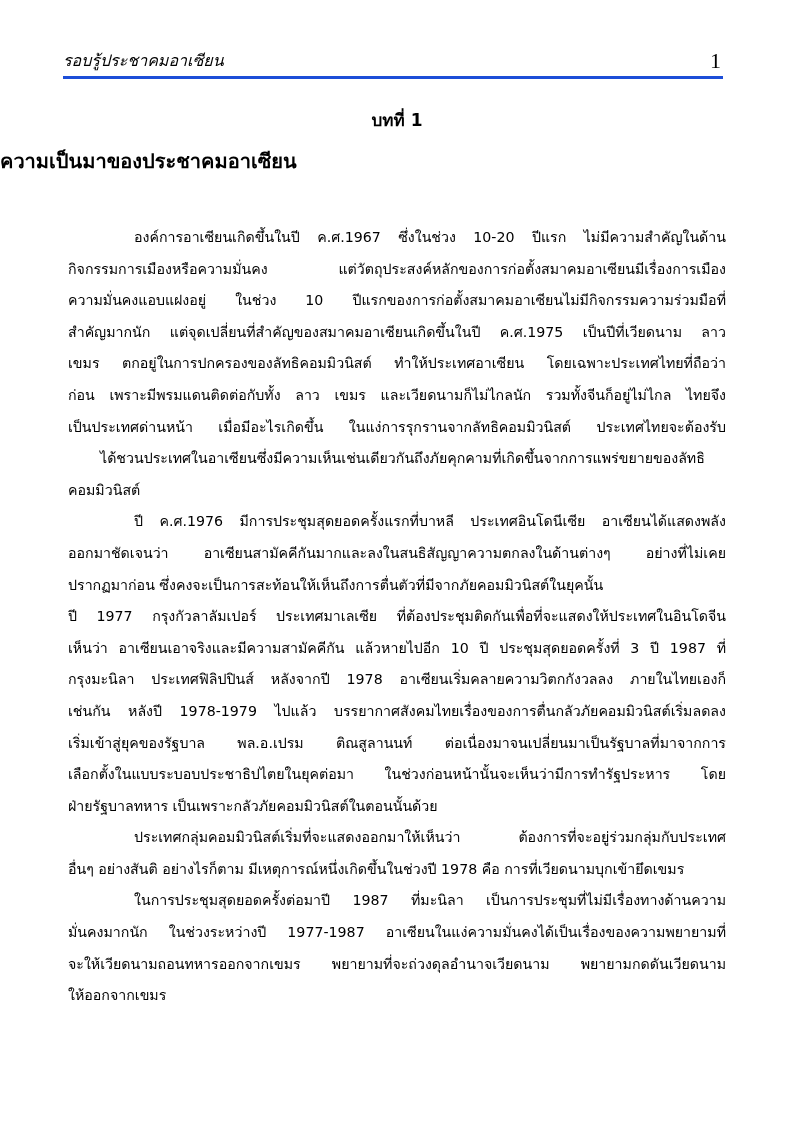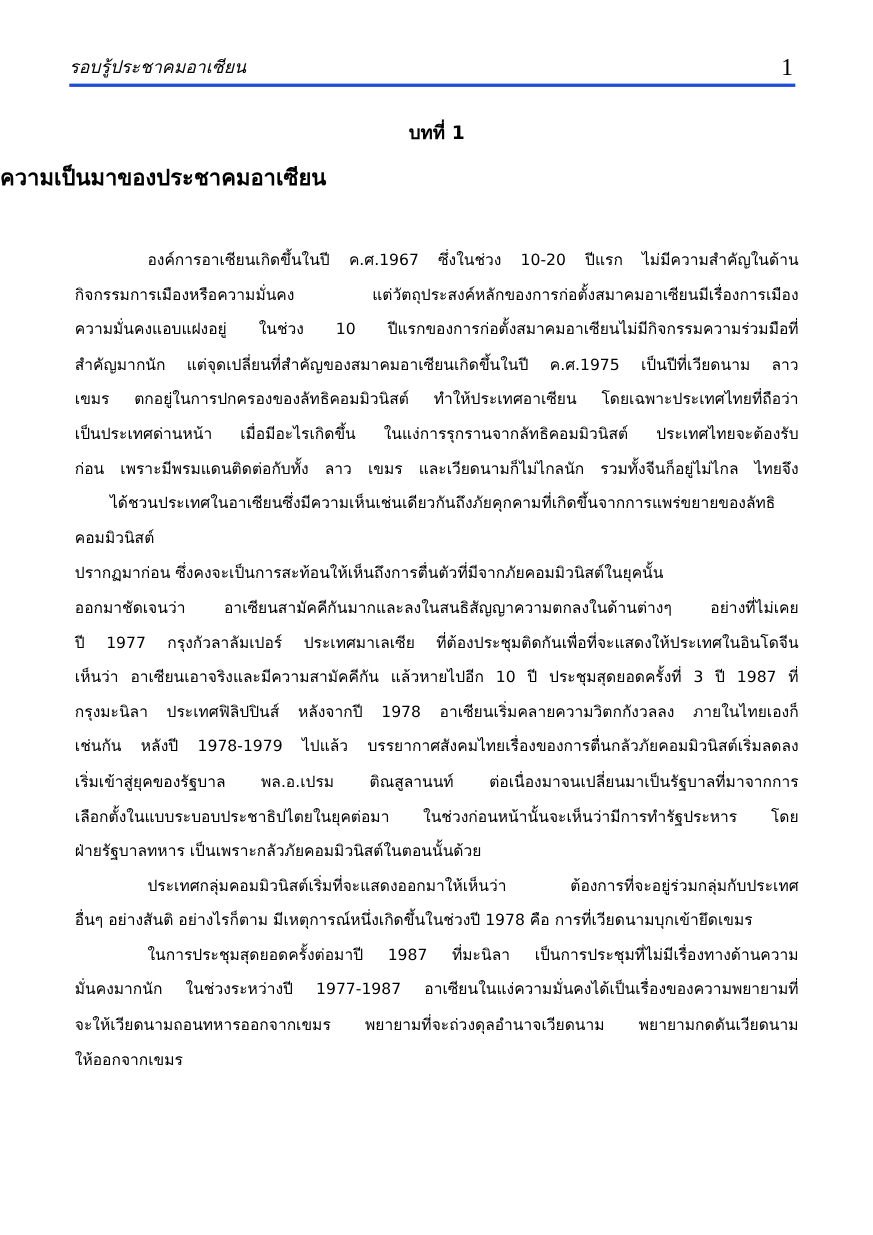--- a/index.html
+++ b/index.html
@@ -47,29 +47,30 @@
   <div class="chapter-title">ความเป็นมาของประชาคมอาเซียน</div>
 
   <div class="body-text">
 
     <div>
       <span class="line indent" style="display: block;">องค์การอาเซียนเกิดขึ้นในปี ค.ศ.1967  ซึ่งในช่วง 10-20 ปีแรก  ไม่มีความสำคัญในด้าน</span>
       <span class="line" style="display: block;">กิจกรรมการเมืองหรือความมั่นคง  แต่วัตถุประสงค์หลักของการก่อตั้งสมาคมอาเซียนมีเรื่องการเมือง</span>
       <span class="line" style="display: block;">ความมั่นคงแอบแฝงอยู่ ในช่วง 10 ปีแรกของการก่อตั้งสมาคมอาเซียนไม่มีกิจกรรมความร่วมมือที่</span>
       <span class="line" style="display: block;">สำคัญมากนัก แต่จุดเปลี่ยนที่สำคัญของสมาคมอาเซียนเกิดขึ้นในปี ค.ศ.1975  เป็นปีที่เวียดนาม ลาว</span>
       <span class="line" style="display: block;">เขมร ตกอยู่ในการปกครองของลัทธิคอมมิวนิสต์ ทำให้ประเทศอาเซียน โดยเฉพาะประเทศไทยที่ถือว่า</span>
+      <span class="line" style="display: block;">ก่อน เพราะมีพรมแดนติดต่อกับทั้ง ลาว เขมร และเวียดนามก็ไม่ไกลนัก รวมทั้งจีนก็อยู่ไม่ไกล ไทยจึง</span>
       <span class="line" style="display: block;">เป็นประเทศด่านหน้า เมื่อมีอะไรเกิดขึ้น ในแง่การรุกรานจากลัทธิคอมมิวนิสต์ ประเทศไทยจะต้องรับ</span>
-      <span class="line" style="display: block;">ก่อน เพราะมีพรมแดนติดต่อกับทั้ง ลาว เขมร และเวียดนามก็ไม่ไกลนัก รวมทั้งจีนก็อยู่ไม่ไกล ไทยจึง</span>
       <span class="line" style="display: block; margin-left: 32px;">ได้ชวนประเทศในอาเซียนซึ่งมีความเห็นเช่นเดียวกันถึงภัยคุกคามที่เกิดขึ้นจากการแพร่ขยายของลัทธิ</span>
       <span class="line last" style="display: block;">คอมมิวนิสต์</span>
     </div>
 
     <div>
+      <span class="line indent" style="display: block;">ปี ค.ศ.1976  มีการประชุมสุดยอดครั้งแรกที่บาหลี ประเทศอินโดนีเซีย  อาเซียนได้แสดงพลัง</span>
+      <span class="line" style="display: block;">ออกมาชัดเจนว่า อาเซียนสามัคคีกันมากและลงในสนธิสัญญาความตกลงในด้านต่างๆ อย่างที่ไม่เคย</span>
       <span class="line last" style="display: block;">ปรากฏมาก่อน ซึ่งคงจะเป็นการสะท้อนให้เห็นถึงการตื่นตัวที่มีจากภัยคอมมิวนิสต์ในยุคนั้น</span>
-      <span class="line" style="display: block;">ออกมาชัดเจนว่า อาเซียนสามัคคีกันมากและลงในสนธิสัญญาความตกลงในด้านต่างๆ อย่างที่ไม่เคย</span>
     </div>
 
     <div>
       <span class="line" style="display: block;">ปี 1977 กรุงกัวลาลัมเปอร์ ประเทศมาเลเซีย  ที่ต้องประชุมติดกันเพื่อที่จะแสดงให้ประเทศในอินโดจีน</span>
       <span class="line" style="display: block;">เห็นว่า อาเซียนเอาจริงและมีความสามัคคีกัน แล้วหายไปอีก 10 ปี ประชุมสุดยอดครั้งที่ 3 ปี 1987 ที่</span>
       <span class="line" style="display: block;">กรุงมะนิลา ประเทศฟิลิปปินส์ หลังจากปี 1978  อาเซียนเริ่มคลายความวิตกกังวลลง ภายในไทยเองก็</span>
       <span class="line" style="display: block;">เช่นกัน หลังปี 1978-1979  ไปแล้ว บรรยากาศสังคมไทยเรื่องของการตื่นกลัวภัยคอมมิวนิสต์เริ่มลดลง</span>
       <span class="line" style="display: block;">เริ่มเข้าสู่ยุคของรัฐบาล พล.อ.เปรม ติณสูลานนท์ ต่อเนื่องมาจนเปลี่ยนมาเป็นรัฐบาลที่มาจากการ</span>
       <span class="line" style="display: block;">เลือกตั้งในแบบระบอบประชาธิปไตยในยุคต่อมา ในช่วงก่อนหน้านั้นจะเห็นว่ามีการทำรัฐประหาร โดย</span>
       <span class="line last" style="display: block;">ฝ่ายรัฐบาลทหาร เป็นเพราะกลัวภัยคอมมิวนิสต์ในตอนนั้นด้วย</span>

